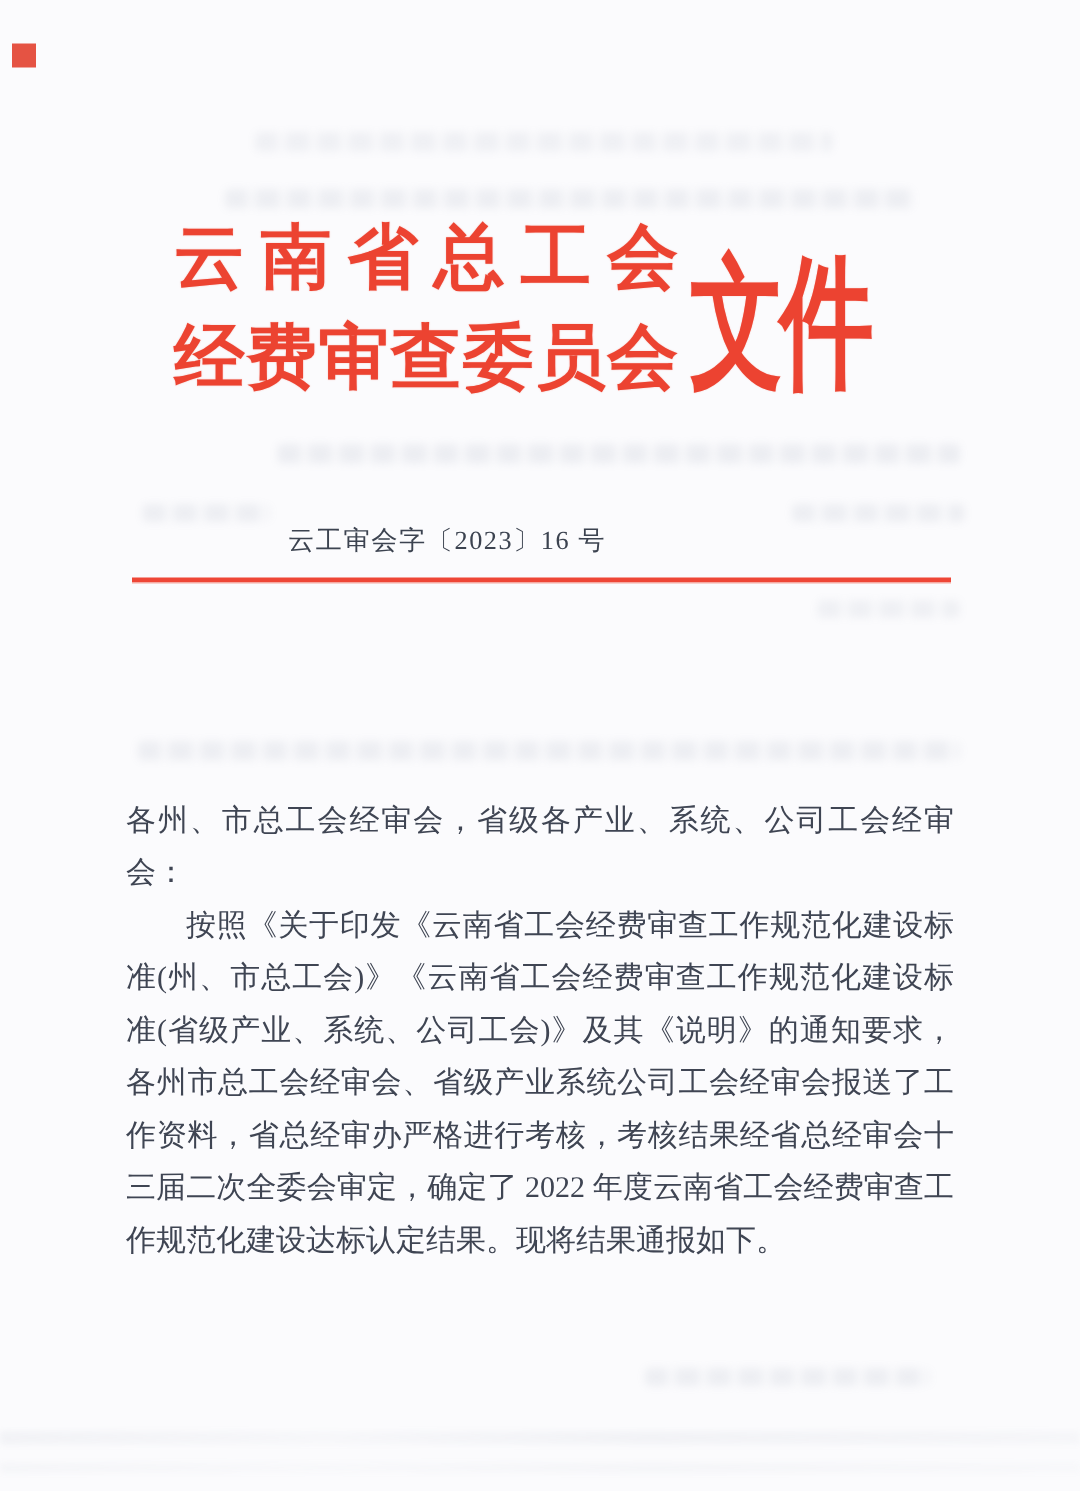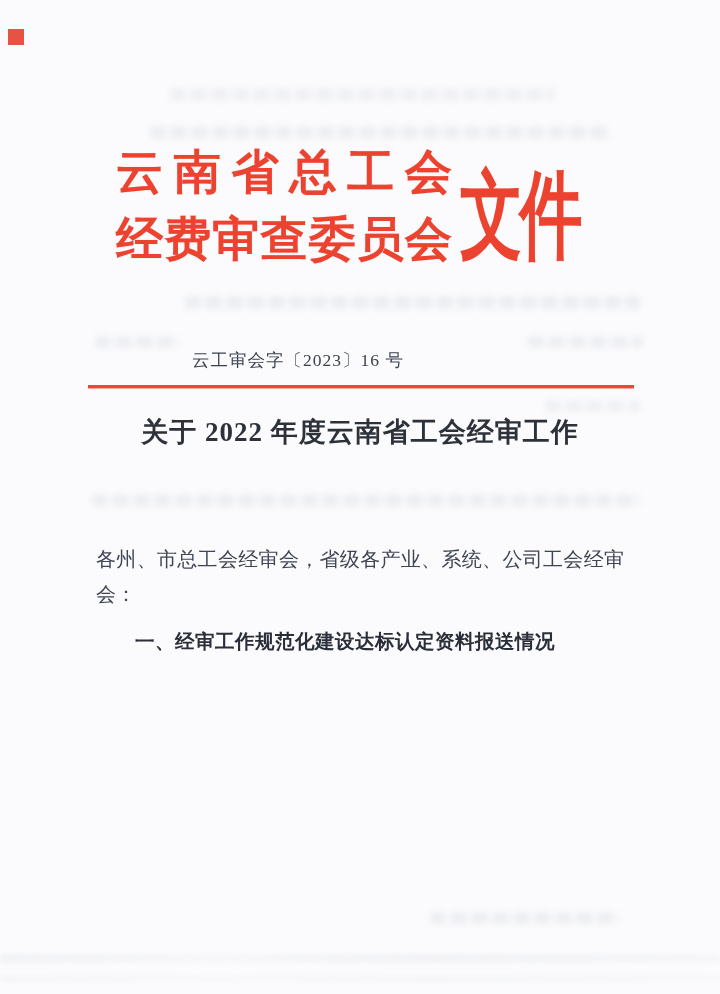--- a/index.html
+++ b/index.html
@@ -75,21 +75,21 @@
     font-size: 27px; line-height: 40px; font-weight: bold;
     color: #2d313a; letter-spacing: 1px;
   }
 
   .body-text {
     position: absolute; left: 84px; top: 530px; width: 552px;
     font-size: 20px; line-height: 35px;
     color: #3f4553;
     text-align: justify; text-justify: inter-character;
   }
-  .body-text p { margin: 12px; }
+  .body-text p { margin: 0; }
   .indent { text-indent: 2em; }
   .section-heading {
     font-weight: bold;
     color: #2a2e38;
     font-family: "Liberation Sans", "DejaVu Sans", sans-serif;
     font-size: 19.5px;
     letter-spacing: .5px;
   }
 </style>
 </head>
@@ -129,21 +129,20 @@
         <span>会</span>
       </div>
   </div>
   <div class="doc-type">文件</div>
 
   <div class="doc-number">云工审会字〔2023〕16 号</div>
 
   <div class="red-rule"></div>
 
   <div class="doc-title">
-    <div>关于 2022 年度云南省工会经审工作</div>
   </div>
 
   <div class="body-text">
     <p>各州、市总工会经审会，省级各产业、系统、公司工会经审会：</p>
-    <p class="indent section-heading">一、经审工作规范化建设达标认定资料报送情况</p>
+    <p class="indent">按照《关于印发《云南省工会经费审查工作规范化建设标准(州、市总工会)》《云南省工会经费审查工作规范化建设标准(省级产业、系统、公司工会)》及其《说明》的通知要求，各州市总工会经审会、省级产业系统公司工会经审会报送了工作资料，省总经审办严格进行考核，考核结果经省总经审会十三届二次全委会审定，确定了 2022 年度云南省工会经费审查工作规范化建设达标认定结果。现将结果通报如下。</p>
   </div>
 
 </div>
 
 </body></html>

